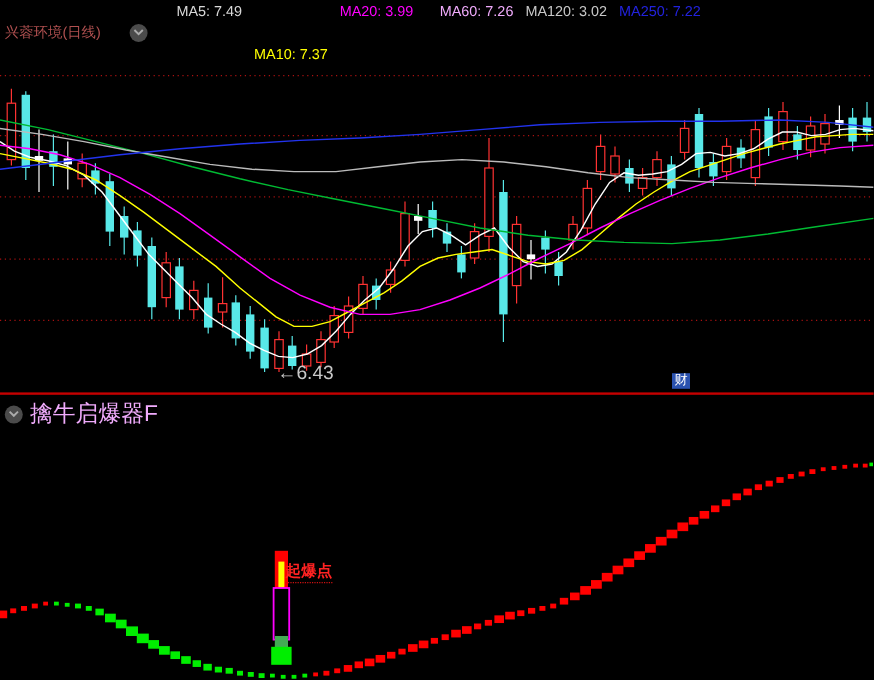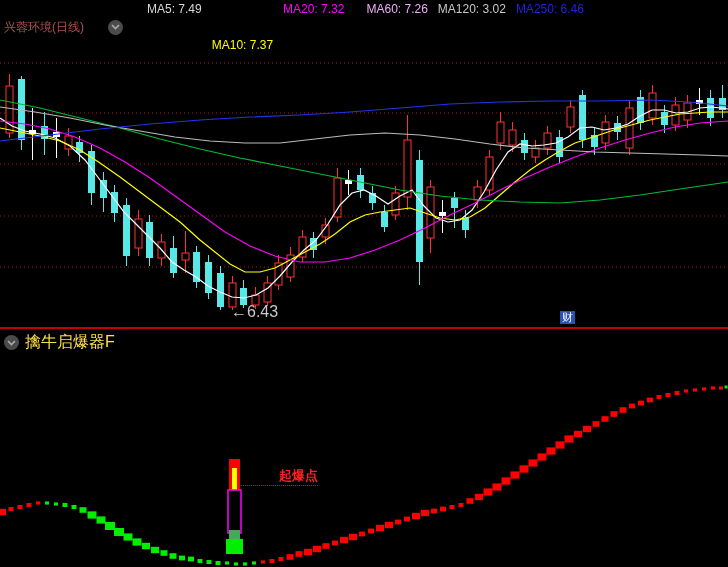--- a/index.html
+++ b/index.html
@@ -11,21 +11,21 @@
   #panel2-header{top:332px;left:4px;}
   .circle-icon{width:15px;height:15px;border-radius:50%;background:#4b4b4b;
        display:inline-flex;align-items:center;justify-content:center;flex:0 0 auto;}
   .circle-icon svg{display:block;}
   .ma-item{letter-spacing:0;}
   #chart{position:absolute;left:0;top:0;z-index:1;}
   #low-label{position:absolute;color:#c8c8c8;font-size:16px;z-index:4;}
   #watermark{position:absolute;background:#2a52b0;color:#fff;font-size:11px;
        line-height:13px;padding:0 2px;z-index:4;}
   #signal-label{position:absolute;color:#ff2222;font-size:13px;font-weight:bold;
-       border-bottom:1px dotted #cc1111;z-index:4;padding-left:41px;}
+       border-bottom:1px dotted #cc1111;z-index:4;}
   #separator{position:absolute;left:0;width:728px;height:2px;background:#c40000;z-index:3;}
 </style>
 </head>
 <body>
 
 <svg id="chart" width="728" height="567">
     <line x1="0" x2="728" y1="63" y2="63" stroke="#aa1111" stroke-width="1" stroke-dasharray="1 3"></line>
     <line x1="0" x2="728" y1="113" y2="113" stroke="#aa1111" stroke-width="1" stroke-dasharray="1 3"></line>
     <line x1="0" x2="728" y1="164" y2="164" stroke="#aa1111" stroke-width="1" stroke-dasharray="1 3"></line>
     <line x1="0" x2="728" y1="216" y2="216" stroke="#aa1111" stroke-width="1" stroke-dasharray="1 3"></line>
@@ -252,35 +252,35 @@
 <div class="hdr" id="main-header">
   <span style="color:#b05050;">兴蓉环境(日线)</span>
   <span class="circle-icon">
     <svg width="9" height="6" viewBox="0 0 9 6">
       <path d="M1 1 L4.5 4.5 L8 1" stroke="#aaaaaa" stroke-width="1.6" fill="none"></path>
     </svg>
   </span>
   <span id="ma-legend" style="display:inline-flex;gap:10px;">
       <span class="ma-item" style="color: rgb(216, 216, 216);">MA5: 7.49</span>
       <span class="ma-item" style="color: rgb(255, 255, 0); margin-top: 36px;">MA10: 7.37</span>
-      <span class="ma-item" style="color: rgb(255, 0, 255);">MA20: 7.32</span>
+      <span class="ma-item" style="color: rgb(255, 0, 255);">MA20: 3.99</span>
       <span class="ma-item" style="color: #f0abfc; margin-left: 12px;">MA60: 7.26</span>
       <span class="ma-item" style="color: rgb(200, 200, 200);">MA120: 3.02</span>
-      <span class="ma-item" style="color: rgb(34, 34, 221);">MA250: 6.46</span>
+      <span class="ma-item" style="color: rgb(34, 34, 221);">MA250: 7.22</span>
     </span>
 </div>
 
 <div id="low-label" style="left: 231px; top: 303px;">←6.43</div>
 
 <div id="watermark" style="left: 560px; top: 311px;">财</div>
 
 <div id="separator" style="top: 327px;"></div>
 
 <div class="hdr" id="panel2-header">
   <span class="circle-icon">
     <svg width="9" height="6" viewBox="0 0 9 6">
       <path d="M1 1 L4.5 4.5 L8 1" stroke="#aaaaaa" stroke-width="1.6" fill="none"></path>
     </svg>
   </span>
-  <span style="color:#fde047;font-size:16px;">擒牛启爆器F</span>
+  <span style="color:#f0abfc;font-size:19px;">擒牛启爆器F</span>
 </div>
 
 <div id="signal-label" style="left: 238px; top: 467px;">起爆点</div>
 
 </body></html>

